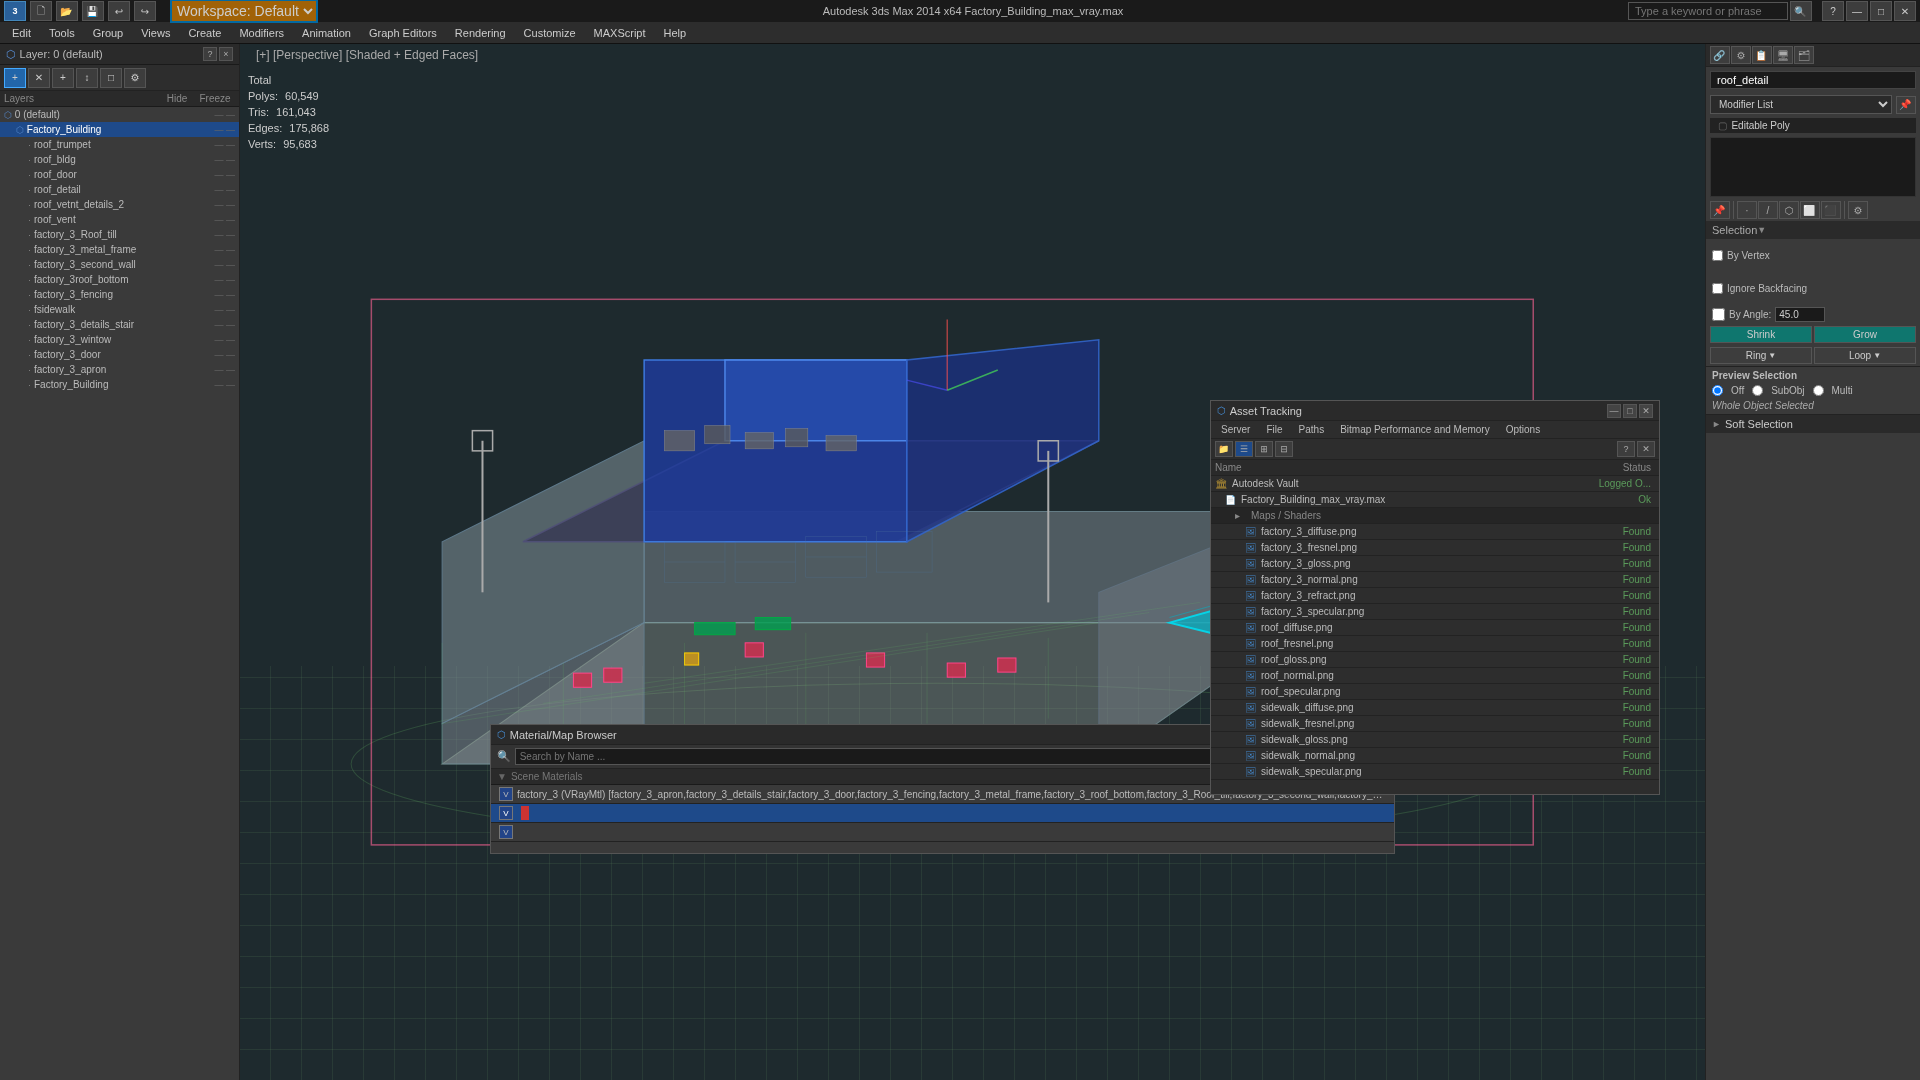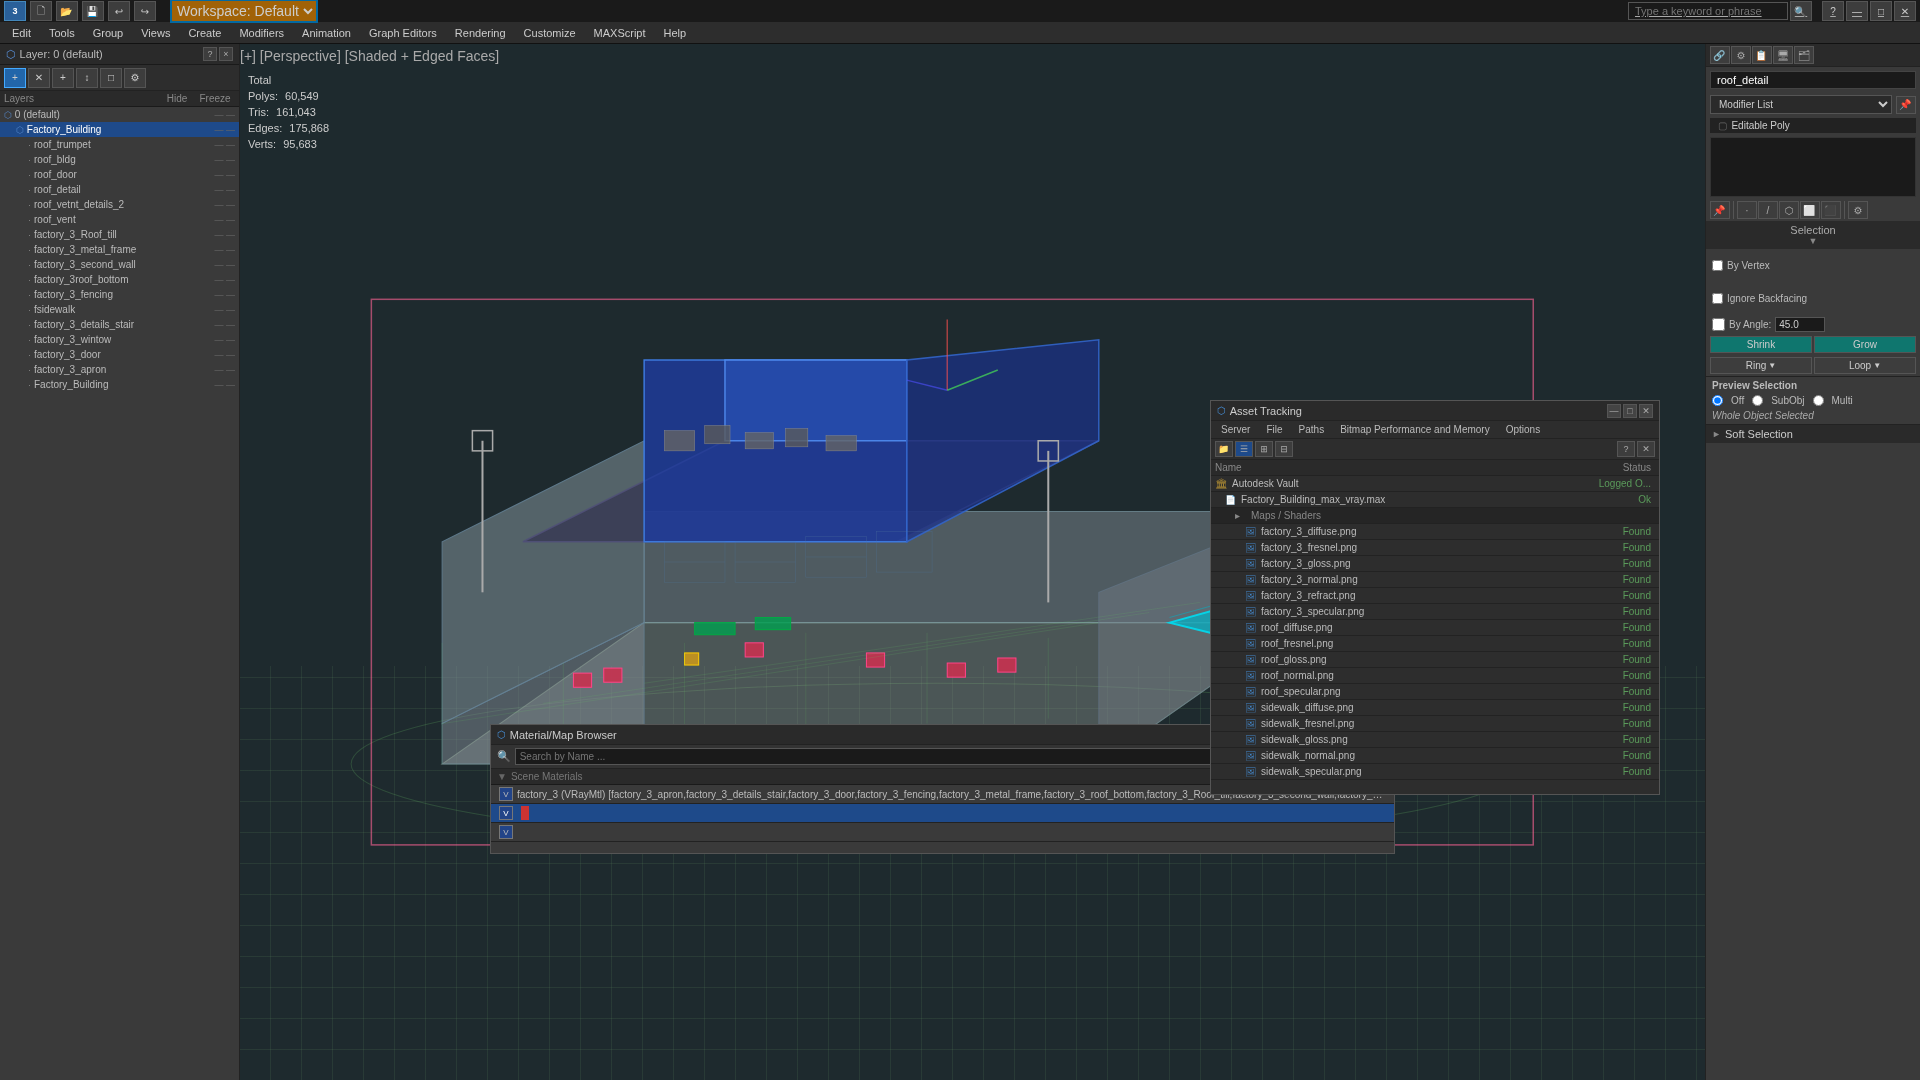--- a/index.html
+++ b/index.html
@@ -19,21 +19,21 @@
       background: #1a1a1a;
       display: flex;
       align-items: center;
       justify-content: space-between;
       padding: 0 4px;
       color: #aaa;
       font-size: 11px;
     }
     #title-bar .left { display: flex; align-items: center; gap: 4px; }
     #title-bar .center { flex: 1; text-align: center; color: #bbb; font-size: 11px; }
-    #title-bar .right { display: flex; align-items: center; gap: 2px; text-decoration: underline; }
+    #title-bar .right { display: flex; align-items: center; gap: 2px; }
 
     
     #menu-bar {
       height: 22px;
       background: #2d2d2d;
       display: flex;
       align-items: center;
       padding: 0 4px;
       gap: 2px;
       border-bottom: 1px solid #111;
@@ -148,23 +148,23 @@
       font-size: 11px;
       pointer-events: none;
       z-index: 5;
     }
     #stats .stat-row { line-height: 16px; }
 
     
     #viewport-label {
       position: absolute;
       top: 4px;
-      left: 0;
+      left: 16px;
       color: #aaa;
-      font-size: 14px;
+      font-size: 12px;
       pointer-events: none;
       z-index: 5;
     }
 
     
     #building-svg {
       position: absolute;
       top: 0; left: 0;
       width: 100%; height: 100%;
     }
@@ -173,21 +173,20 @@
     .rp-section {
       border-bottom: 1px solid #222;
     }
     .rp-title {
       background: #2a2a2a;
       padding: 3px 6px;
       font-size: 11px;
       color: #aaa;
       display: flex;
       align-items: center;
-      flex-direction: column;
     }
     .rp-title .arrow { color: #888; font-size: 9px; }
 
     .name-field {
       background: #1a1a1a;
       border: 1px solid #444;
       color: #fff;
       padding: 2px 6px;
       width: calc(100% - 8px);
       margin: 4px;
@@ -527,20 +526,21 @@
     <div class="tool-btn">🗋</div>
     <div class="tool-btn">📂</div>
     <div class="tool-btn">💾</div>
     <div class="tool-btn">↩</div>
     <div class="tool-btn">↪</div>
     <div style="width:6px;"></div>
     <select style="background:#a16207;border:2px solid #0369a1;color:#ccc;font-size:14px;padding:1px;">
       <option>Workspace: Default</option>
     </select>
   </div>
+  <div class="center">Autodesk 3ds Max 2014 x64    Factory_Building_max_vray.max</div>
   <div class="right">
     <input type="text" id="search-box" placeholder="Type a keyword or phrase" style="">
     <div class="tool-btn">🔍</div>
     <div class="tool-btn" style="margin-left:8px;">?</div>
     <div class="tool-btn">—</div>
     <div class="tool-btn">□</div>
     <div class="tool-btn close">✕</div>
   </div>
 </div>
 

